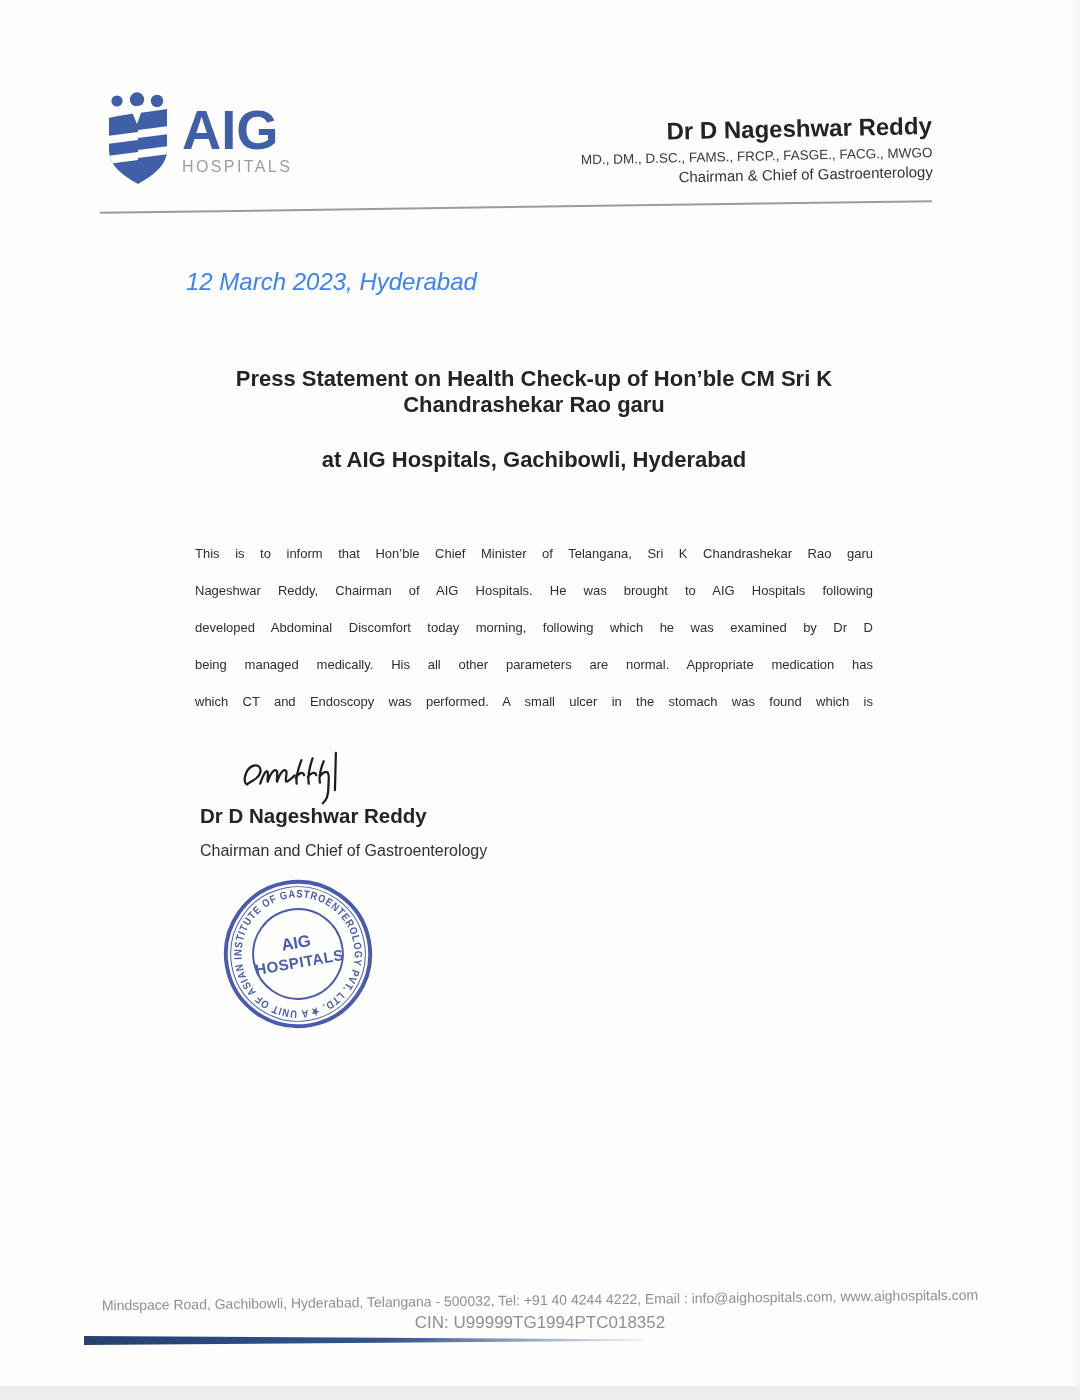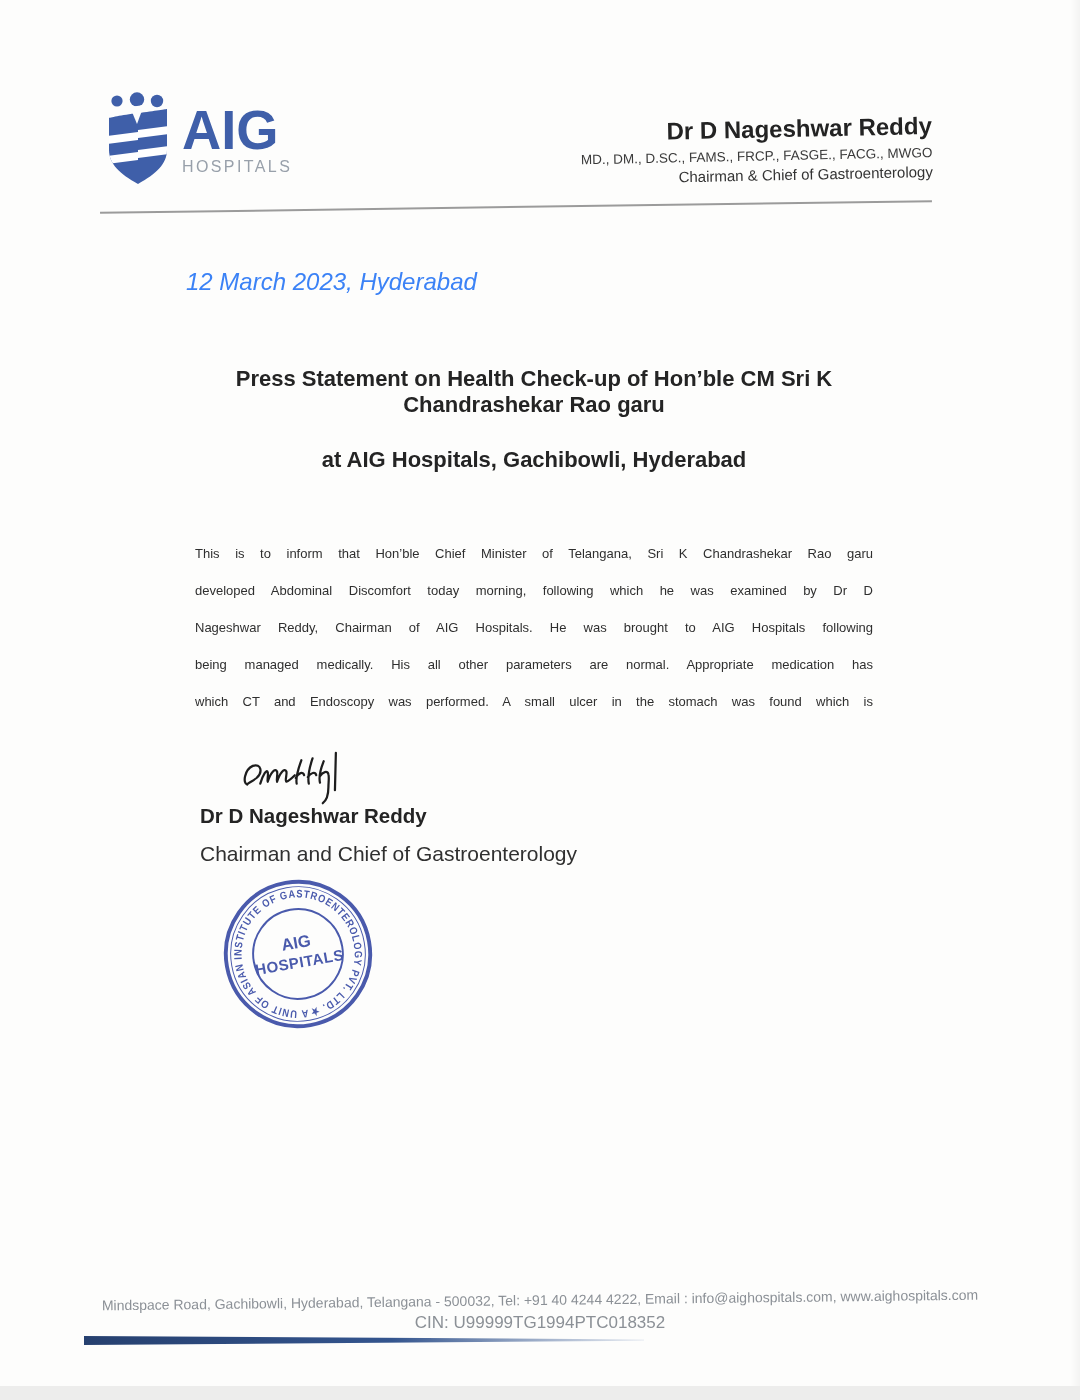--- a/index.html
+++ b/index.html
@@ -31,21 +31,21 @@
   .title-wrap{position:absolute;left:195px;top:366px;width:678px;text-align:center;}
   .title-line{font-size:22px;font-weight:bold;color:#242424;}
   .title-line2{margin-top:29px;}
 
   .body-block{position:absolute;left:195px;top:505px;width:678px;font-size:13px;color:#2f2f2f;margin-top:36px;}
   .body-line{height:37px;line-height:26px;text-align:justify;text-align-last:justify;white-space:nowrap;}
   .body-line.last{text-align-last:left;white-space:normal;}
 
   .signature{position:absolute;left:236px;top:748px;width:140px;height:60px;}
   .sig-name{position:absolute;left:200px;top:804px;font-size:20.5px;font-weight:bold;color:#242424;}
-  .sig-title{position:absolute;left:200px;top:842px;font-size:21px;color:#303030;}
+  .sig-title{position:absolute;left:200px;top:842px;font-size:16px;color:#303030;}
 
   .stamp{position:absolute;left:220px;top:876px;width:156px;height:156px;transform:rotate(-10deg);opacity:.92;}
 
   
   .footer-line1{position:absolute;left:90px;top:1292px;width:900px;text-align:center;font-size:14px;color:#8b9096;transform:rotate(-.7deg);}
   .footer-line2{position:absolute;left:90px;top:1313px;width:900px;text-align:center;font-size:17px;color:#8b9096;}
   .footer-accent{position:absolute;left:84px;top:1336px;width:560px;height:9px;
     clip-path:polygon(0 0,100% 38%,100% 52%,0 100%);
     background:linear-gradient(to right,#26406f 0%,#34558e 55%,rgba(100,130,180,.12) 100%);}
 </style>
@@ -89,22 +89,22 @@
 
   <div class="dateline">12 March 2023, Hyderabad</div>
 
   <div class="title-wrap">
     <div class="title-line">Press Statement on Health Check-up of Hon’ble CM Sri K Chandrashekar Rao garu</div>
     <div class="title-line title-line2">at AIG Hospitals, Gachibowli, Hyderabad</div>
   </div>
 
   <div class="body-block">
     <div class="body-line">This is to inform that Hon’ble Chief Minister of Telangana, Sri K Chandrashekar Rao garu</div>
+    <div class="body-line">Nageshwar Reddy, Chairman of AIG Hospitals. He was brought to AIG Hospitals following</div>
     <div class="body-line">developed Abdominal Discomfort today morning, following which he was examined by Dr D</div>
-    <div class="body-line">Nageshwar Reddy, Chairman of AIG Hospitals. He was brought to AIG Hospitals following</div>
     <div class="body-line">being managed medically. His all other parameters are normal. Appropriate medication has</div>
     <div class="body-line">which CT and Endoscopy was performed. A small ulcer in the stomach was found which is</div>
   </div>
 
   <svg class="signature" viewBox="0 0 150 62">
     <g fill="none" stroke="#1d1d1d" stroke-width="2.4" stroke-linecap="round" stroke-linejoin="round">
       <path d="M12,38 C7,37 9,22 18,18 C27,15 29,25 22,31 C17,35 12,37 12,38"></path>
       <path d="M26,37 C29,27 33,21 34,25 C35,28 33,34 34,35 C37,25 42,20 44,24 C45,27 43,33 44,35 C47,25 52,20 54,24 C55,27 52,34 54,35 C57,34 60,31 63,28"></path>
       <path d="M70,12 C66,23 64,32 65,37 M64,31 C67,25 72,24 73,28"></path>
       <path d="M82,10 C78,22 77,32 78,37 M77,30 C80,25 85,24 86,28"></path>

